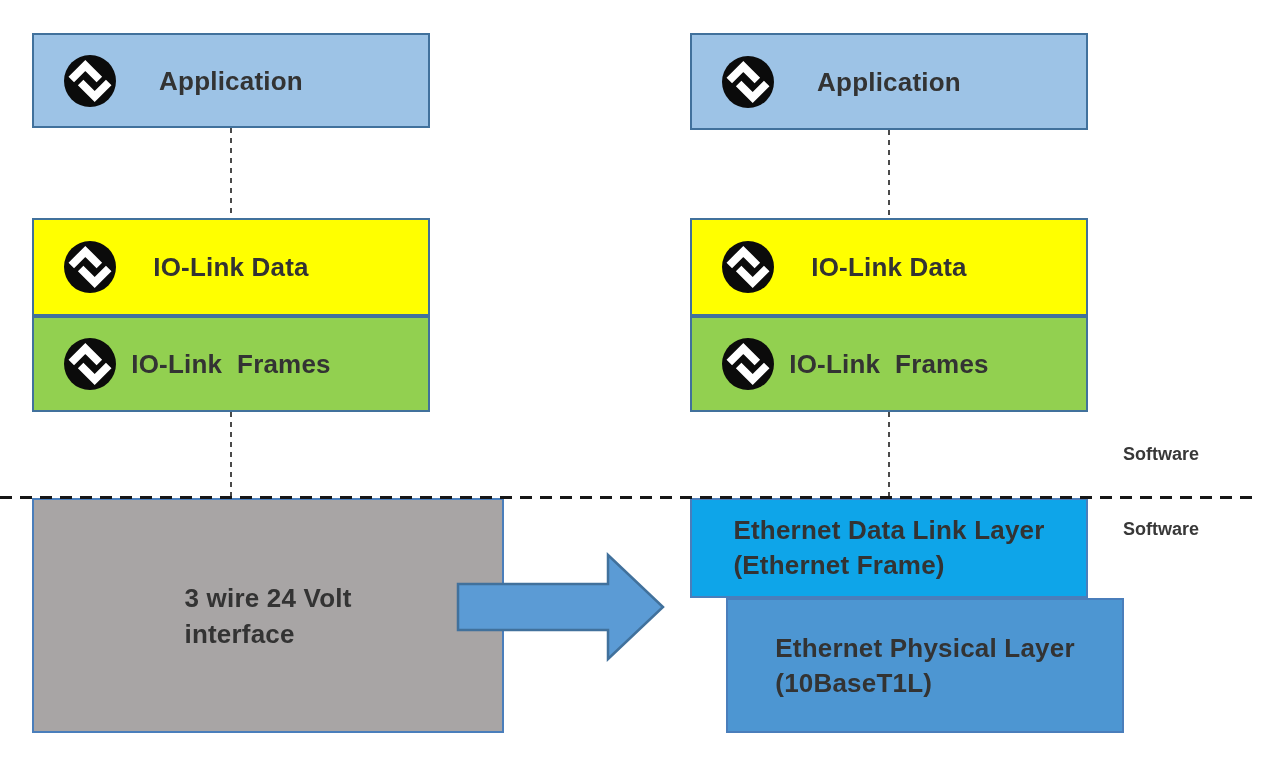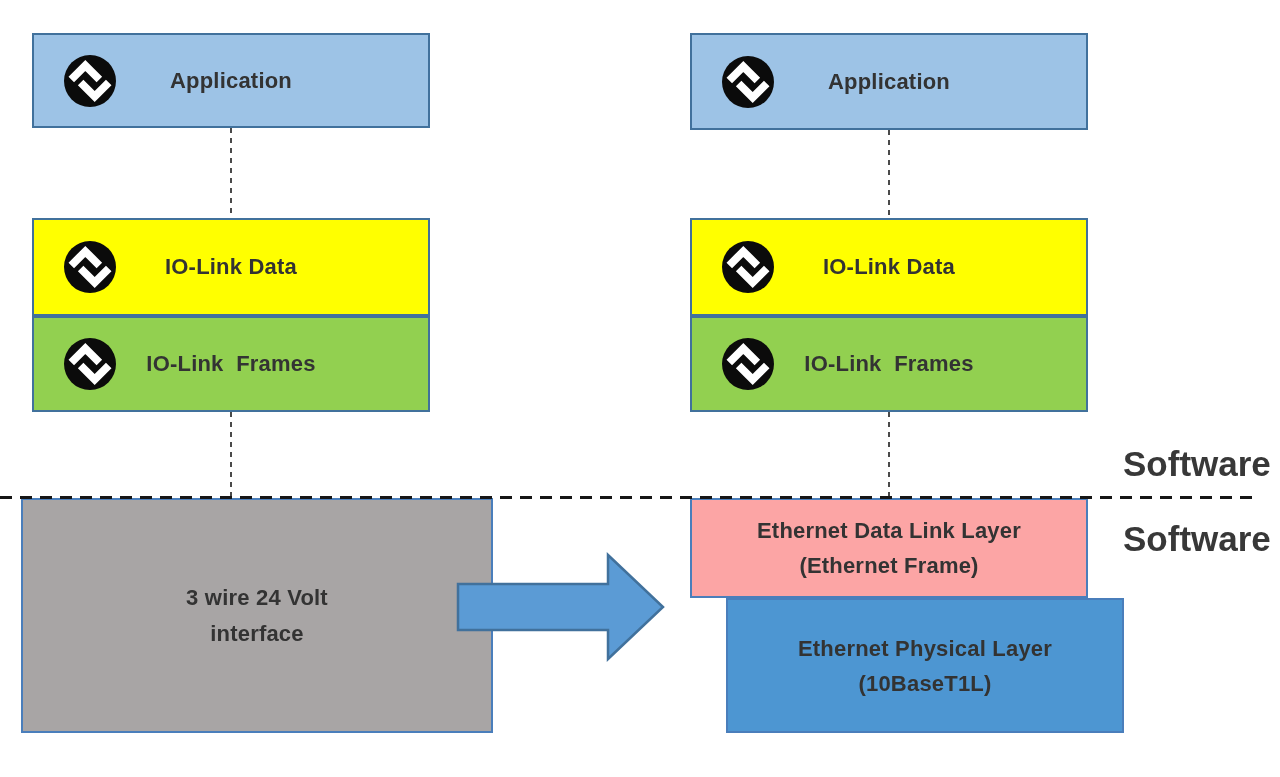--- a/index.html
+++ b/index.html
@@ -12,41 +12,41 @@
   }
   .box{
     position:absolute;
     box-sizing:border-box;
     border:2px solid #41719C;
   }
   .box.soft-border{border-color:#4A7EBB;}
   .box-label{
     position:absolute;inset:0;
     display:flex;align-items:center;justify-content:center;
-    font-size:22px;font-weight:600;color:#333333;
-    white-space:pre-wrap;text-align:center;line-height:36px;
+    font-size:26px;font-weight:600;color:#333333;
+    white-space:pre-wrap;line-height:36px;
     letter-spacing:0.2px;
   }
   .xchg-icon{
     position:absolute;left:30px;top:50%;
     transform:translateY(-50%);
     width:52px;height:52px;
   }
   .vconn{
     position:absolute;width:2px;
     background-image:repeating-linear-gradient(180deg,#4a4a4a 0 5px,transparent 5px 10px);
   }
   .hline{
     position:absolute;left:0;top:496px;width:1257px;height:3px;
     background-image:repeating-linear-gradient(90deg,#161616 0 12px,transparent 12px 20px);
     z-index:5;
   }
   .side-label{
     position:absolute;
-    font-size:35px;font-weight:600;color:#383838;
+    font-size:18px;font-weight:600;color:#383838;
   }
   .arrow-svg{position:absolute;left:456px;top:552px;width:210px;height:110px;}
 </style>
 </head>
 <body>
 
 <div id="canvas">
 
   <div class="vconn" style="left:230px;top:128px;height:90px;"></div>
   <div class="vconn" style="left:230px;top:412px;height:86px;"></div>
@@ -73,21 +73,21 @@
 
   <div class="box" style="left: 32px; top: 316px; width: 398px; height: 96px; background-color: rgb(146, 208, 80);">
     <svg class="xchg-icon" viewBox="0 0 100 100">
       <circle cx="50" cy="50" r="50" fill="#0b0b0b"></circle>
       <polyline points="14,47 41,20 68,47" fill="none" stroke="#ffffff" stroke-width="15"></polyline>
       <polyline points="32,53 59,80 86,53" fill="none" stroke="#ffffff" stroke-width="15"></polyline>
     </svg>
     <div class="box-label">IO-Link  Frames</div>
   </div>
 
-  <div class="box soft-border" style="left: 21px; top: 498px; width: 472px; height: 235px; background-color: rgb(168, 165, 165);">
+  <div class="box soft-border" style="left: 32px; top: 498px; width: 472px; height: 235px; background-color: rgb(168, 165, 165);">
     <div class="box-label">3 wire 24 Volt
 interface</div>
   </div>
 
   <div class="box" style="left: 690px; top: 33px; width: 398px; height: 97px; background-color: rgb(157, 195, 230);">
     <svg class="xchg-icon" viewBox="0 0 100 100">
       <circle cx="50" cy="50" r="50" fill="#0b0b0b"></circle>
       <polyline points="14,47 41,20 68,47" fill="none" stroke="#ffffff" stroke-width="15"></polyline>
       <polyline points="32,53 59,80 86,53" fill="none" stroke="#ffffff" stroke-width="15"></polyline>
     </svg>
@@ -105,21 +105,21 @@
 
   <div class="box" style="left: 690px; top: 316px; width: 398px; height: 96px; background-color: rgb(146, 208, 80);">
     <svg class="xchg-icon" viewBox="0 0 100 100">
       <circle cx="50" cy="50" r="50" fill="#0b0b0b"></circle>
       <polyline points="14,47 41,20 68,47" fill="none" stroke="#ffffff" stroke-width="15"></polyline>
       <polyline points="32,53 59,80 86,53" fill="none" stroke="#ffffff" stroke-width="15"></polyline>
     </svg>
     <div class="box-label">IO-Link  Frames</div>
   </div>
 
-  <div class="box soft-border" style="left: 690px; top: 498px; width: 398px; height: 100px; background-color: #fca5a5;">
+  <div class="box soft-border" style="left: 690px; top: 498px; width: 398px; height: 100px; background-color: #0ea5e9;">
     <div class="box-label" style="line-height:35px;">Ethernet Data Link Layer
 (Ethernet Frame)</div>
   </div>
 
   <div class="box soft-border" style="left: 690px; top: 598px; width: 398px; height: 135px; background-color: rgb(77, 150, 210); margin-left: 36px;">
     <div class="box-label" style="line-height:35px;">Ethernet Physical Layer
 (10BaseT1L)</div>
   </div>
 
   <div class="hline"></div>

